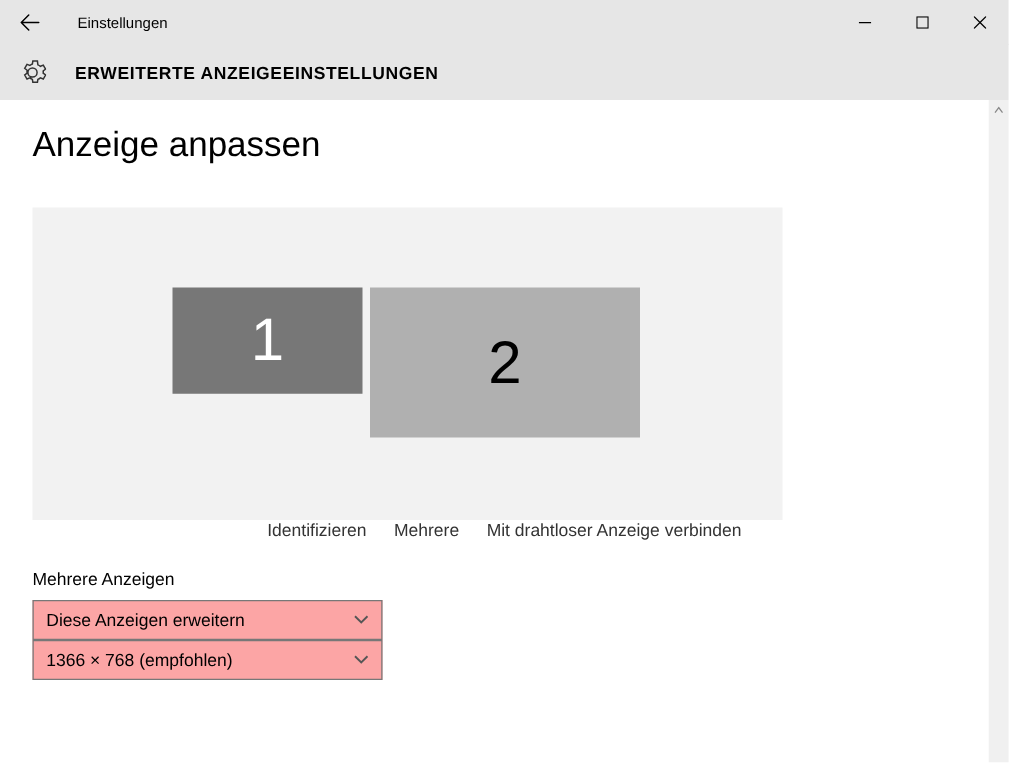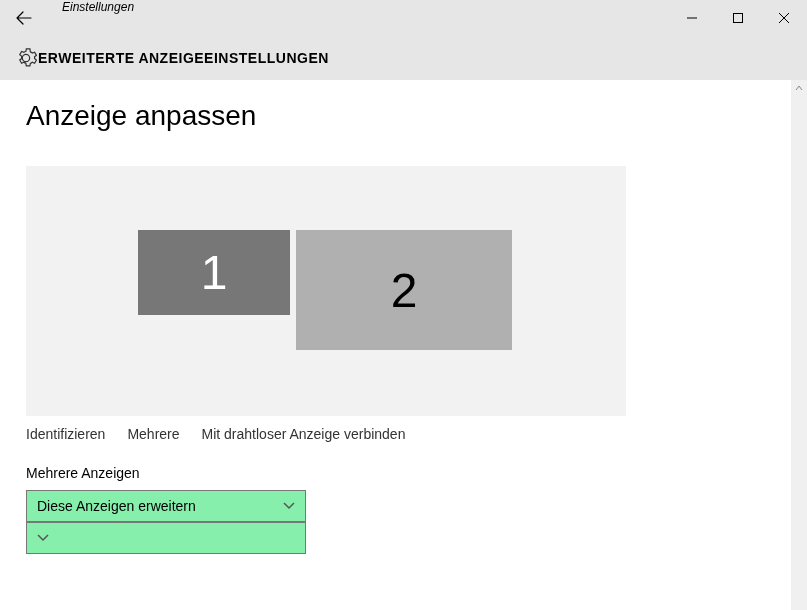--- a/index.html
+++ b/index.html
@@ -18,23 +18,22 @@
     .titlebar {
       height: 36px;
       background: #e6e6e6;
       display: flex;
       align-items: center;
       justify-content: space-between;
       border-bottom: 1px solid #e6e6e6;
     }
     .titlebar-left {
       display: flex;
-      align-items: flex-start;
-      height: 100%;
-      font-style: italic;
+      align-items: center;
+      height: 100%;
     }
     .back-btn {
       width: 48px;
       height: 100%;
       display: flex;
       align-items: center;
       justify-content: center;
       cursor: pointer;
     }
     .window-title {
@@ -65,20 +64,21 @@
       width: 24px;
       height: 24px;
       display: flex;
       align-items: center;
       justify-content: center;
     }
     .header-title {
       font-size: 14px;
       font-weight: 600;
       letter-spacing: 0.5px;
+      margin-left: 22px;
       color: #000;
     }
     .content {
       padding: 20px 26px;
       background: #fff;
       position: relative;
       height: calc(100% - 80px);
     }
     .main-heading {
       font-size: 28px;
@@ -111,23 +111,23 @@
     }
     .monitor-2 {
       left: 270px;
       top: 64px;
       width: 216px;
       height: 120px;
       background: #b0b0b0;
       color: #000000;
     }
     .link-row {
-      margin-top: 10px;
       display: flex;
       gap: 22px;
+      justify-content: center;
     }
     .link {
       font-size: 14px;
       color: #333;
       cursor: pointer;
     }
     .field-label {
       font-size: 14px;
       color: #000;
       margin-top: 23px;
@@ -136,21 +136,21 @@
     .dropdown {
       width: 280px;
       height: 32px;
       border: 1px solid #777;
       display: flex;
       align-items: center;
       justify-content: space-between;
       padding: 0 10px;
       font-size: 14px;
       cursor: pointer;
-      background: #86efac;
+      background: #fca5a5;
     }
     .chevron {
       stroke: #555;
       stroke-width: 1.5;
       fill: none;
     }
     .scrollbar-track {
       position: absolute;
       right: 0;
       top: 80px;
@@ -224,20 +224,21 @@
 
   <div class="field-label">Mehrere Anzeigen</div>
   <div class="dropdown">
     <span>Diese Anzeigen erweitern</span>
     <svg width="12" height="8" viewBox="0 0 12 8" class="chevron">
       <path d="M1 1 L6 6 L11 1"></path>
     </svg>
   </div>
 
   <div class="dropdown">
+    <span>1366 × 768 (empfohlen)</span>
     <svg width="12" height="8" viewBox="0 0 12 8" class="chevron">
       <path d="M1 1 L6 6 L11 1"></path>
     </svg>
   </div>
 </div>
 
 <div class="scrollbar-track">
   <div class="scroll-arrow">
     <svg width="8" height="6" viewBox="0 0 8 6">
       <path d="M1 5 L4 1 L7 5" stroke="#888" stroke-width="1" fill="none"></path>

